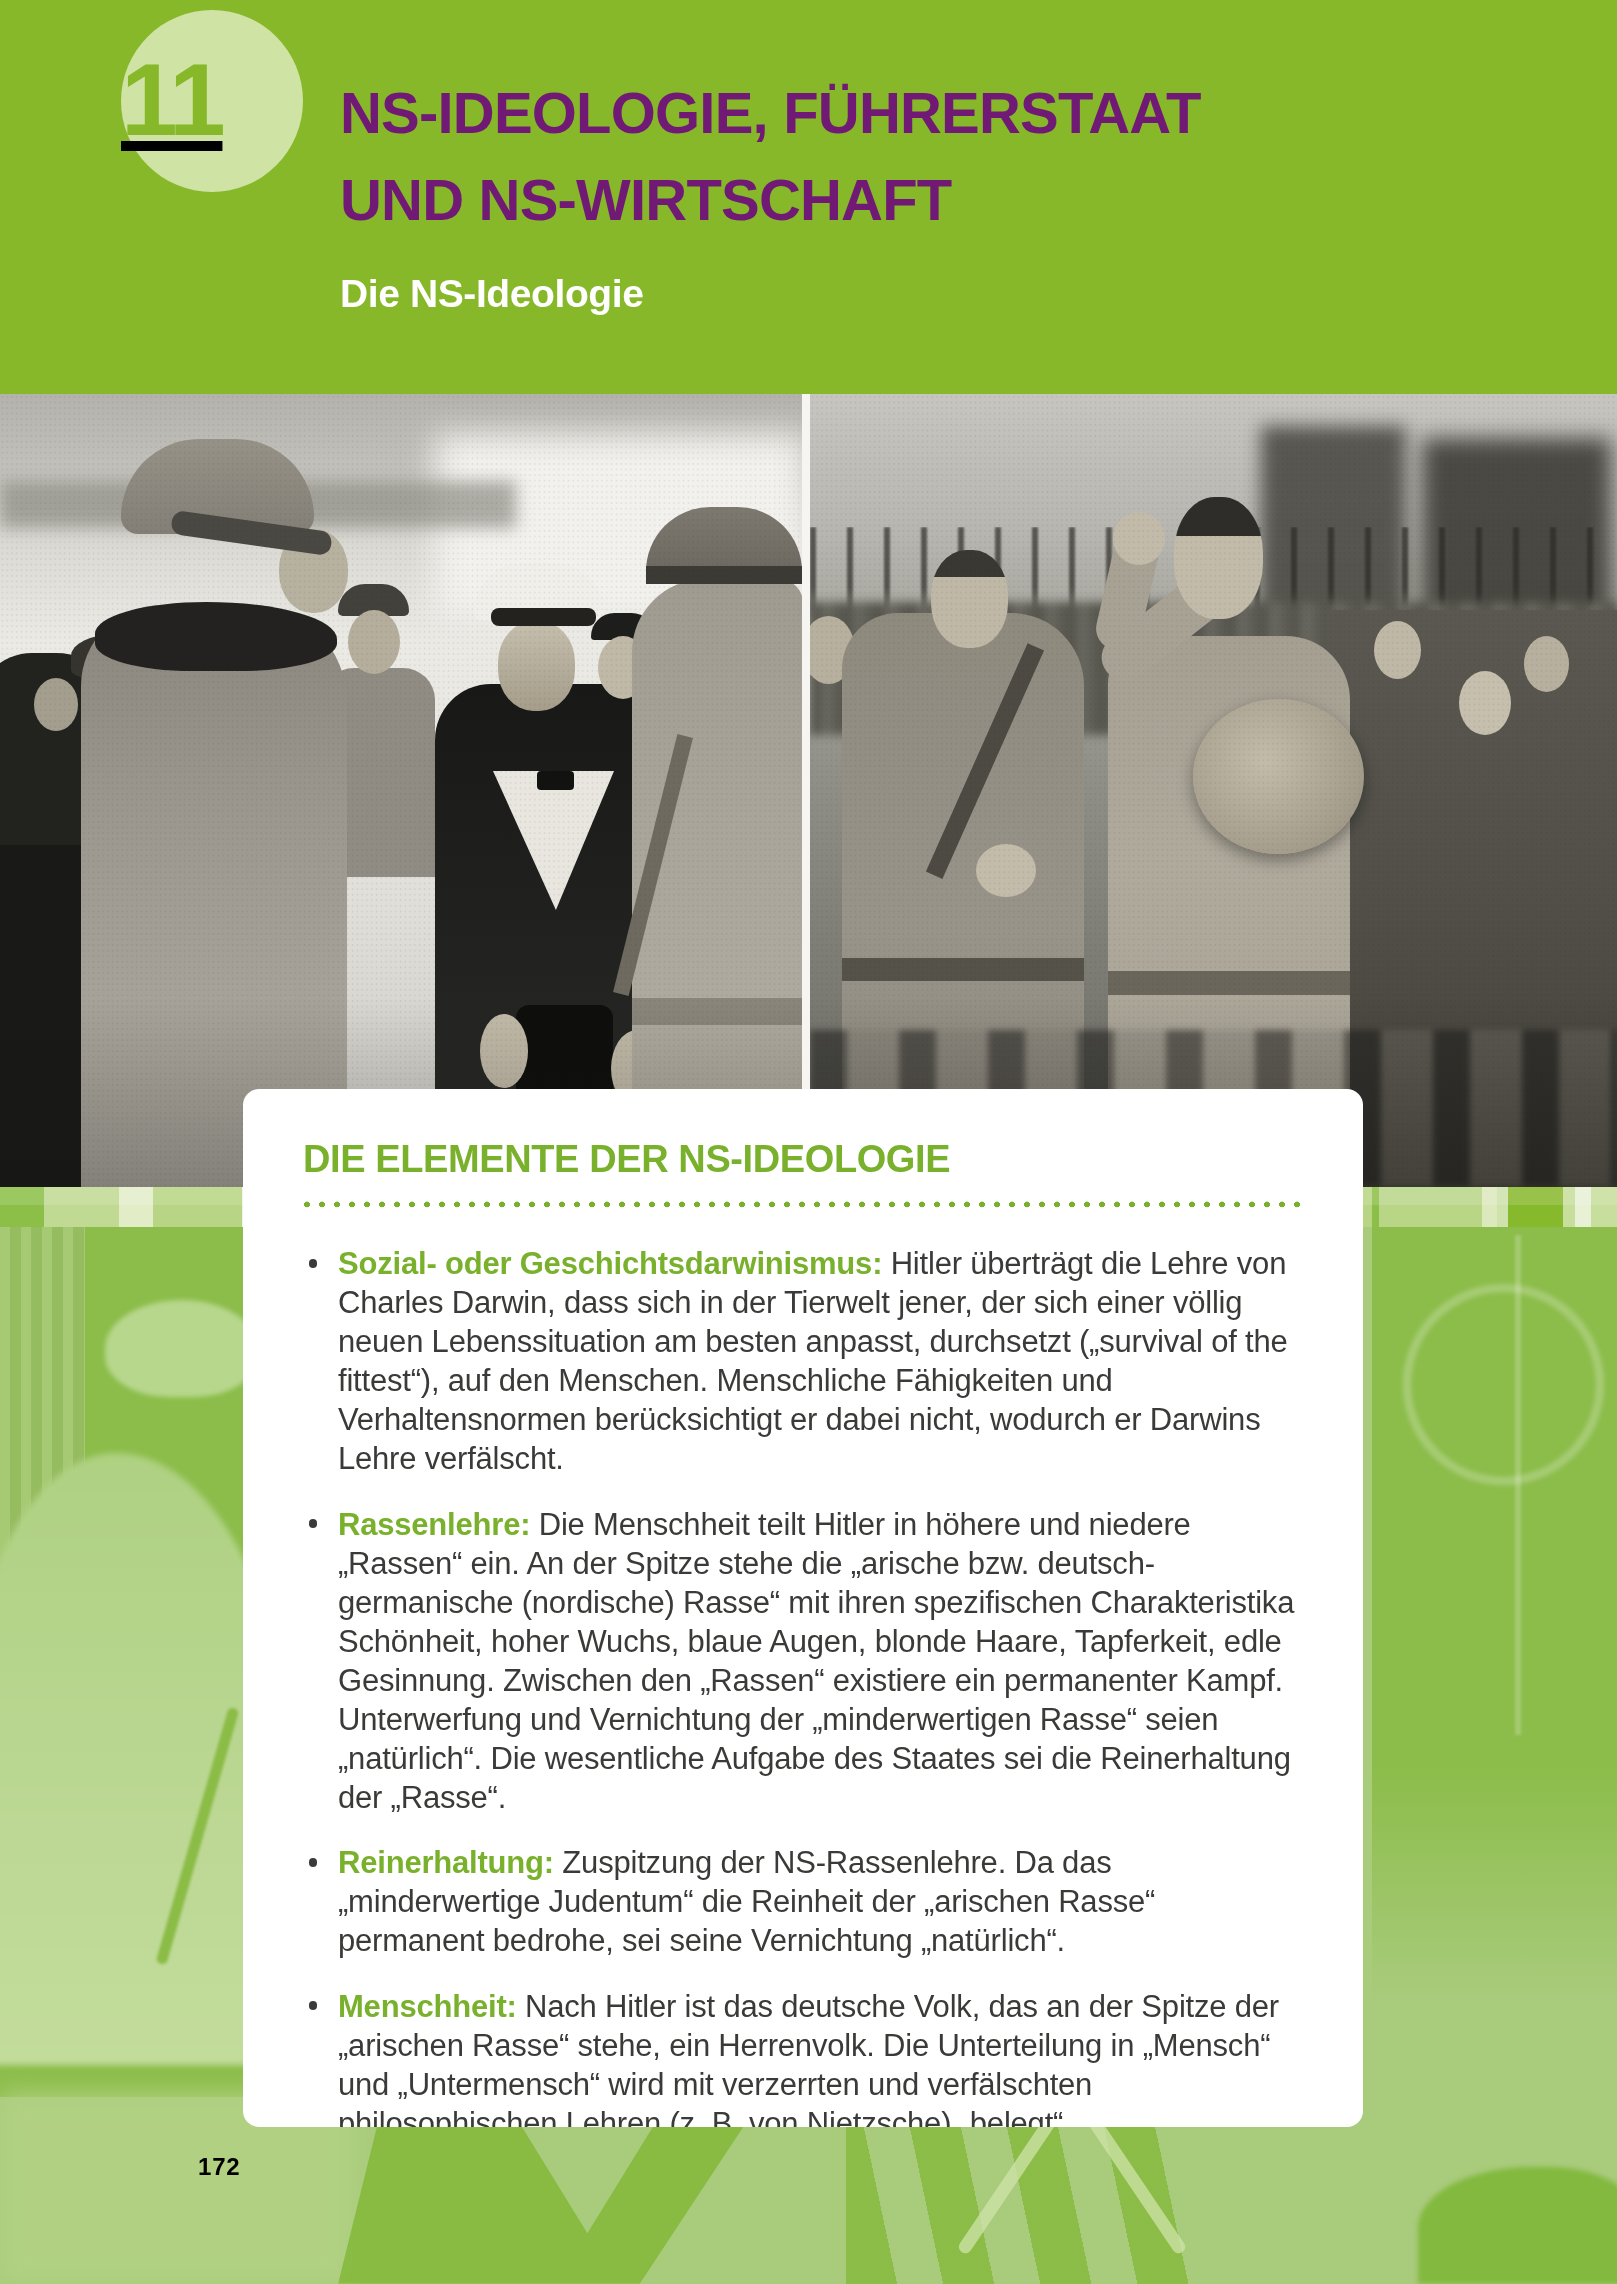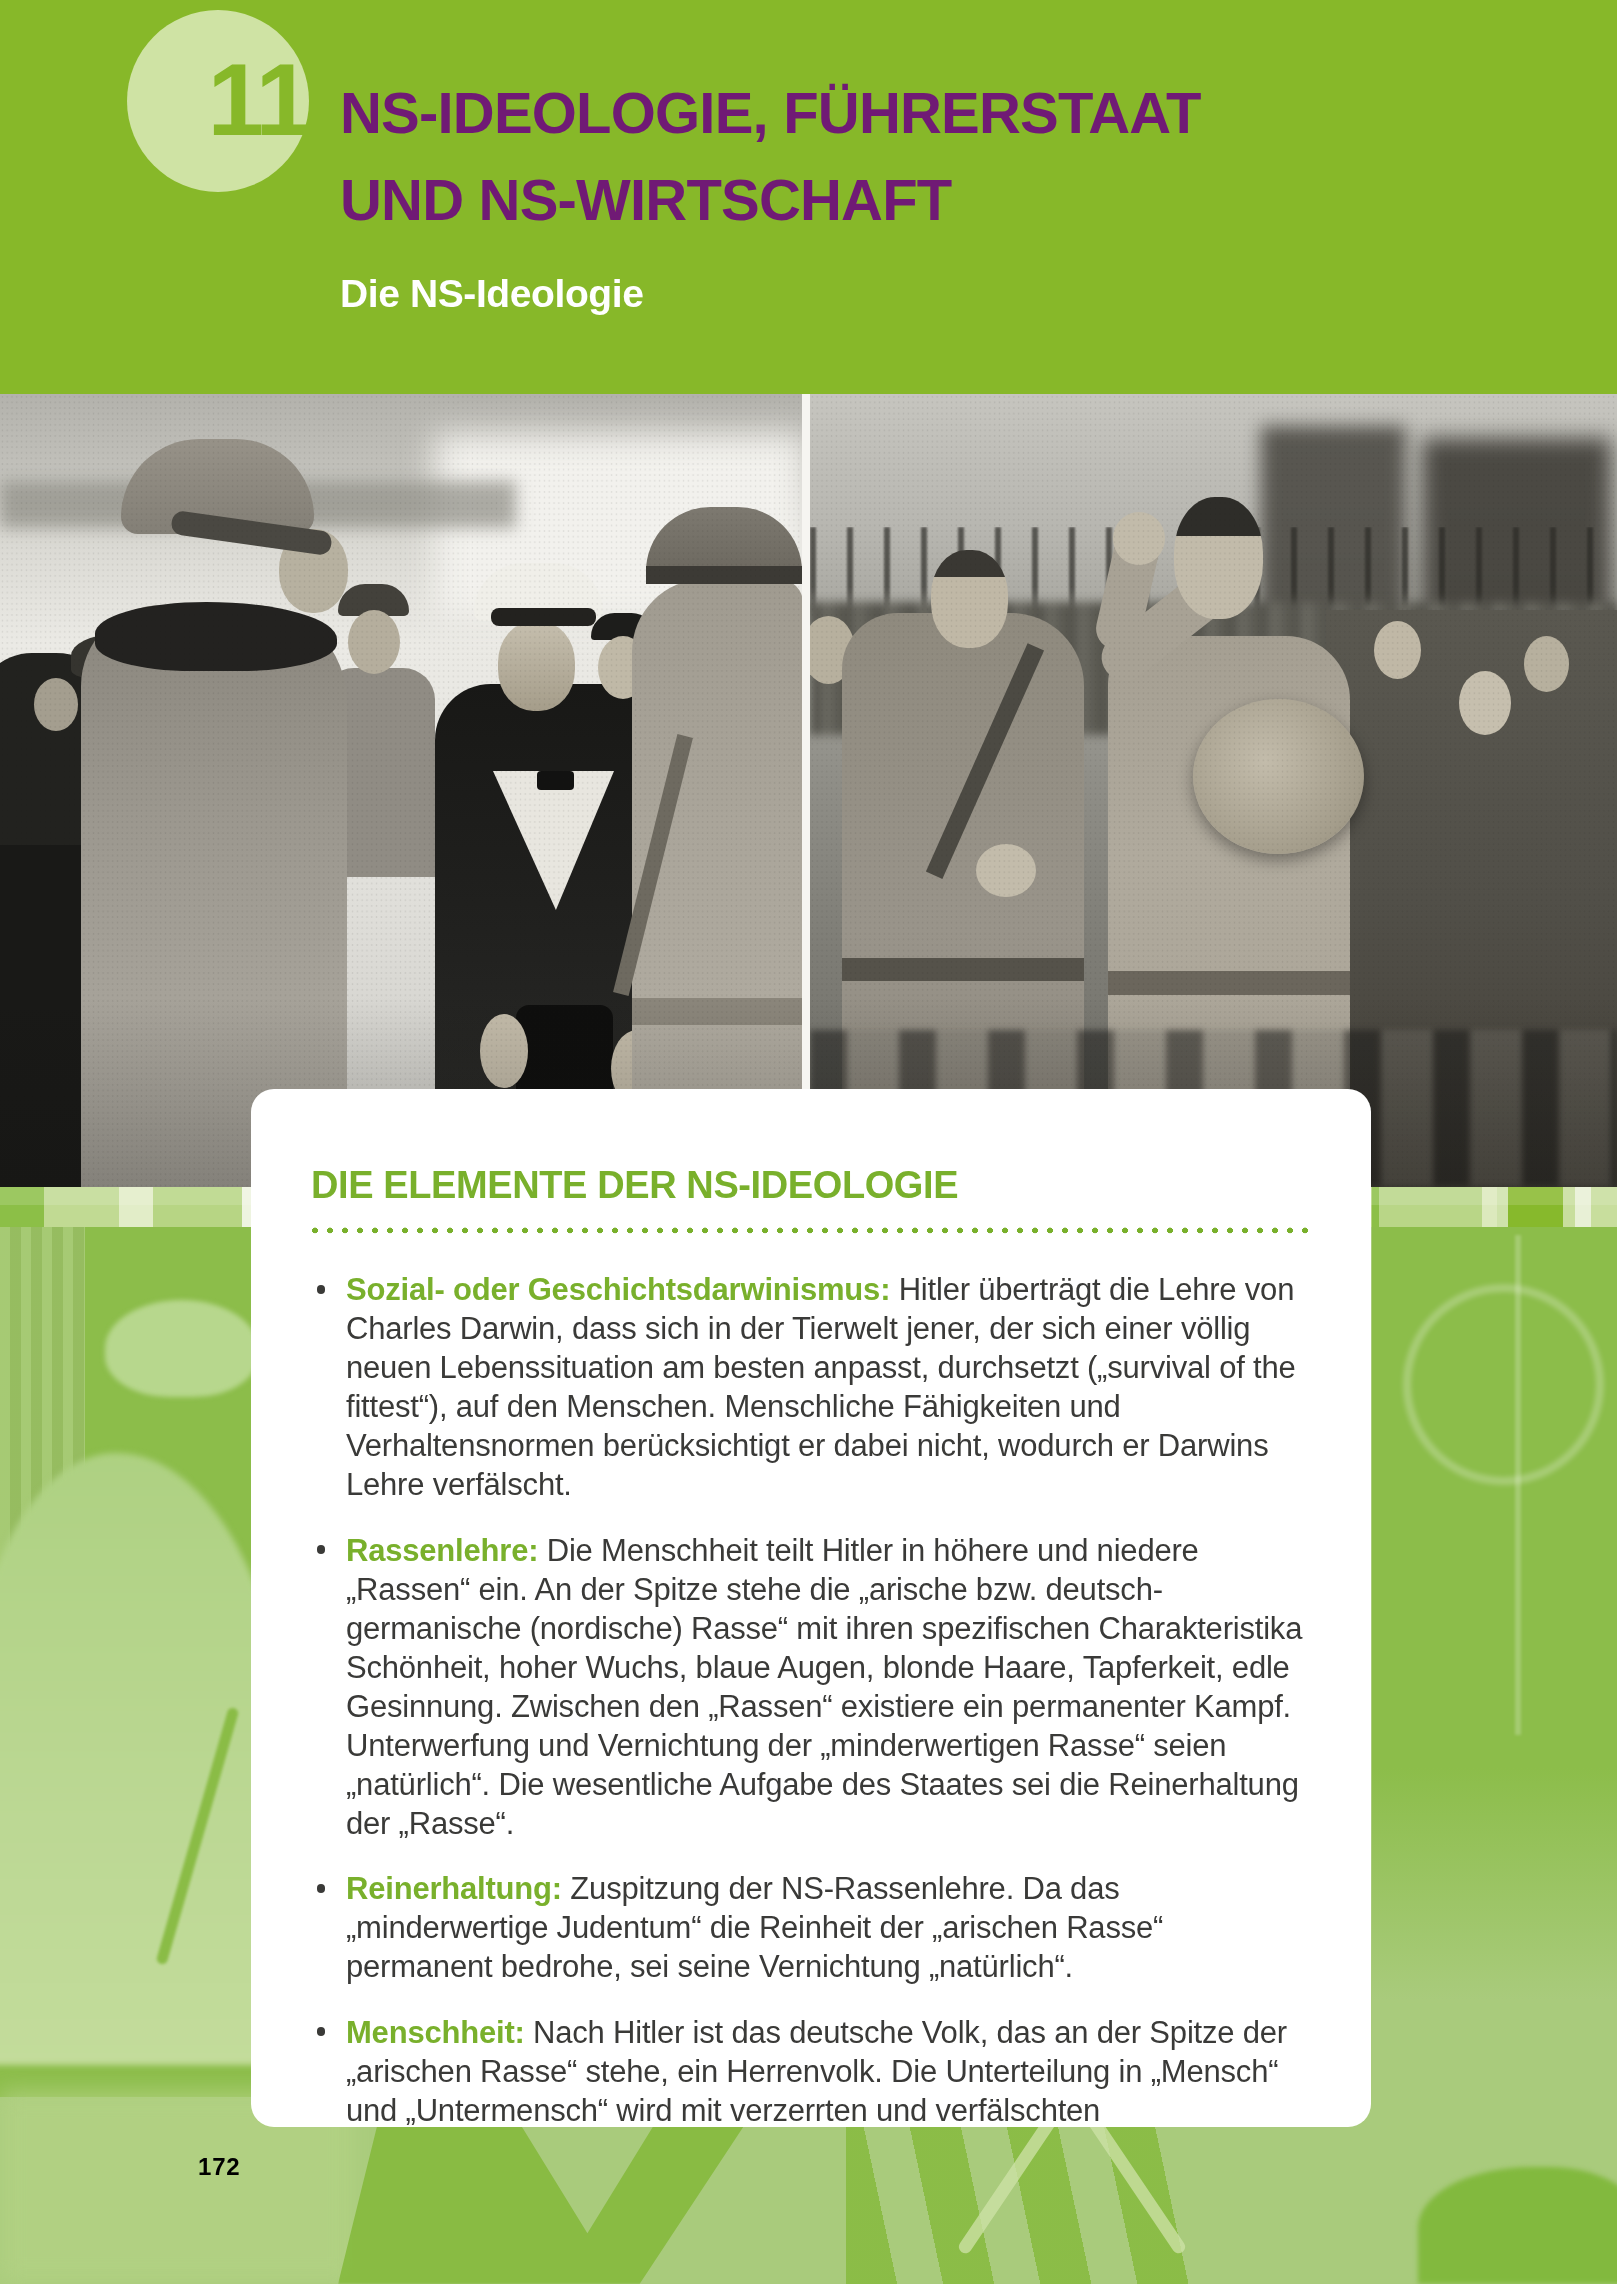--- a/index.html
+++ b/index.html
@@ -13,22 +13,22 @@
   }
   html,body{margin:0;padding:0;background:#777;}
   .page{
     position:relative;width:1618px;height:2284px;overflow:hidden;
     background:var(--montage-base);
     font-family:"Liberation Sans", sans-serif;
   }
   
   .chapter-header{position:absolute;left:0;top:0;width:100%;height:394px;background:var(--green);}
   .badge{
-    position:absolute;left:127px;top:9.7px;width:182px;height:182px;border-radius:50%;
-    background:var(--green-badge);display:flex;align-items:center;justify-content:flex-end;
+    position:absolute;left:121px;top:9.7px;width:182px;height:182px;border-radius:50%;
+    background:var(--green-badge);display:flex;align-items:center;justify-content:flex-start;text-decoration:underline;
   }
   .badge span{font-size:102px;font-weight:bold;color:var(--green);letter-spacing:-3.2px;}
   .titles{position:absolute;left:340px;top:0;}
   .title-line{display:block;color:#701a75;font-weight:bold;font-size:58px;letter-spacing:-0.8px;line-height:1;}
   .title-line.l1{margin-top:84px;}
   .title-line.l2{margin-top:29px;}
   .subtitle{margin:0;position:absolute;left:340px;top:272px;color:#fff;font-weight:bold;font-size:39px;letter-spacing:-0.4px;}
   
   .photo-band{position:absolute;left:0;top:394px;width:1618px;height:793px;background:#f4f3ee;display:flex;}
   .photo{position:relative;height:793px;overflow:hidden;}
@@ -114,23 +114,23 @@
   .m-circle{right:14.5px;top:97px;width:185px;height:185px;border:8px solid rgba(255,255,255,.25);border-radius:50%;filter:blur(2.4px);}
   .m-rstreak{right:97px;top:48px;width:6.4px;height:500px;background:rgba(255,255,255,.22);filter:blur(1.6px);}
   .m-bleft{left:0;bottom:0;width:354px;height:193px;background:#b3d284;filter:blur(11.3px);opacity:.8;}
   .m-chev{left:338px;bottom:0;width:580px;height:211px;background:#86ba3e;clip-path:polygon(0% 100%,9% 0%,26% 0%,43% 76%,60% 0%,76% 0%,52% 100%,36% 100%);opacity:.9;filter:blur(0.8px);}
   .m-chevstripes{left:846px;bottom:0;width:346px;height:203px;background:repeating-linear-gradient(78deg,rgba(134,186,62,.85) 0 50px,rgba(134,186,62,0) 50px 95px);}
   .m-chevlight1{left:1007px;bottom:16px;width:13px;height:185px;background:#cfe3a8;transform:rotate(34deg);opacity:.75;border-radius:6.4px;}
   .m-chevlight2{left:1124px;bottom:16px;width:13px;height:185px;background:#cfe3a8;transform:rotate(-34deg);opacity:.75;border-radius:6.4px;}
   .m-blobr{left:1418px;bottom:0;width:218px;height:117px;background:var(--montage-dark);border-radius:52% 40% 0 0;filter:blur(2.4px);}
   
   .card{
-    position:absolute;left:251px;top:1089px;width:1120px;height:1038px;z-index:3;
-    background:#fff;border-radius:23px;box-sizing:border-box;
-    padding:74px 60px 40px 60px;overflow:hidden;
+    position:absolute;left:243px;top:1089px;width:1120px;height:1038px;z-index:3;
+    background:#fff;border-radius:16px;box-sizing:border-box;
+    padding:48px 60px 40px 60px;overflow:hidden;
   }
   .card h3{
     margin:0;font-size:38px;font-weight:bold;color:var(--green-text);letter-spacing:-0.4px;line-height:1.2;
   }
   .dotted{
     margin-top:17.7px;height:8.9px;
     background-image:radial-gradient(circle at 4px 4.4px,var(--green-text) 2.7px,transparent 3.1px);
     background-size:15px 8.9px;background-repeat:repeat-x;
   }
   .ideology-list{list-style:none;margin:35px 0 0 0;padding:0;}

